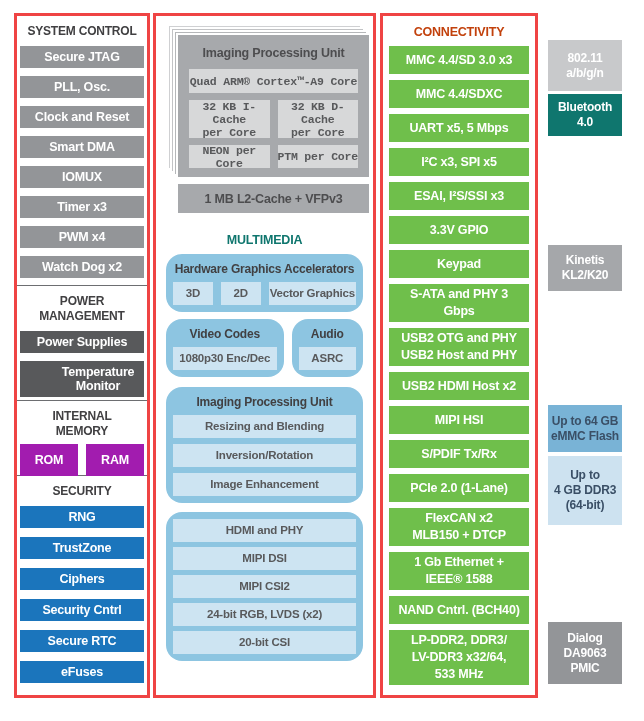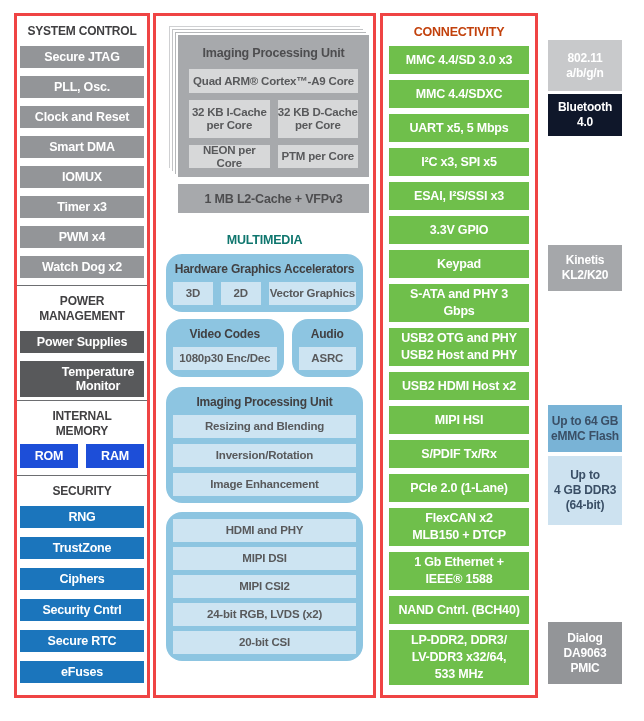--- a/index.html
+++ b/index.html
@@ -19,33 +19,33 @@
   .sec + .sec{border-top:1px solid #6d6e71;}
   .sec-title{font-size:12px;text-align:center;line-height:15px;margin:2px 0 7px;color:#414042;}
   .btncol{display:flex;flex-direction:column;gap:8px;width:124px;}
   .btn{height:22px;display:flex;align-items:center;justify-content:center;
        color:#fff;font-size:12.5px;text-align:center;line-height:14px;white-space:pre-line;}
   .btn.tall{height:36px;padding-left:32px;}
   .btn-gray{background:#939598;}
   .btn-dark{background:#58595b;}
   .btn-blue{background:#1b75bc;}
   .row2{flex-direction:row;}
-  .row2 .btn{flex:1;height:24px;background:#1d4ed8;}
+  .row2 .btn{flex:1;height:32px;background:#a21caf;}
 
   
   .midwrap{padding:0 10px;display:flex;flex-direction:column;}
   .cpu-stack{
     margin:19px 0 0 12px;width:191px;box-sizing:border-box;background:#a7a9ac;
     padding:11px 11px 9px;
     box-shadow:-2px -2px 0 #ffffff,-3px -3px 0 #b5b7b9,-5px -5px 0 #ffffff,
                -6px -6px 0 #c2c3c5,-8px -8px 0 #ffffff,-9px -9px 0 #cfd0d2;
   }
   .cpu-title{text-align:center;font-size:12.5px;color:#4d4d4f;margin-bottom:9px;}
   .cpu-box{background:#d7d8d9;color:#58595b;font-size:11.5px;text-align:center;
-           display:flex;align-items:center;justify-content:center;line-height:13px;white-space:pre-line;}
+           display:flex;align-items:center;justify-content:center;line-height:13px;white-space:pre-line;font-family:Liberation Mono, monospace;}
   .cpu-core{height:24px;margin-bottom:7px;}
   .cpu-grid{display:flex;gap:8px;margin-bottom:7px;}
   .cpu-grid .cpu-box{flex:1;}
   .grid-caches .cpu-box{height:38px;}
   .grid-copro .cpu-box{height:23px;}
   .l2bar{margin:7px 0 0 12px;width:191px;box-sizing:border-box;height:29px;background:#a7a9ac;
          color:#4d4d4f;font-size:12.5px;display:flex;align-items:center;justify-content:center;}
   .mm-title{margin-top:20px;text-align:center;font-size:12.5px;color:#0f766e;}
   .bluecard{background:#8dc5e1;box-sizing:border-box;padding:7px;margin-top:7px;border-radius:16px;}
   .bc-title{text-align:center;font-size:12px;color:#414042;margin:1px 0 6px;line-height:14px;}
@@ -68,21 +68,21 @@
   .gcol{display:flex;flex-direction:column;gap:6px;padding:0 6px;}
   .gcol .gbtn{min-height:28px;box-sizing:border-box;background:#6fbf4b;color:#fff;
       font-size:12.5px;text-align:center;display:flex;align-items:center;justify-content:center;
       line-height:17px;white-space:pre-line;padding:2px 4px;}
 
   
   .ext{position:absolute;left:548px;width:74px;box-sizing:border-box;color:#fff;
        font-size:12px;line-height:15px;text-align:center;display:flex;align-items:center;
        justify-content:center;white-space:pre-line;}
   .ext-wifi{top:40px;height:51px;background:#c8c9cb;}
-  .ext-bt{top:94px;height:42px;background:#0f172a;}
+  .ext-bt{top:94px;height:42px;background:#0f766e;}
   .ext-kinetis{top:245px;height:46px;background:#a5a7aa;}
   .ext-emmc{top:405px;height:47px;background:#79b3d6;color:#3a4f66;}
   .ext-ddr3{top:456px;height:69px;background:#cde2f0;color:#3a4f66;}
   .ext-pmic{top:622px;height:62px;background:#939598;}
 </style>
 </head>
 <body>
 
 <div class="canvas">
 

